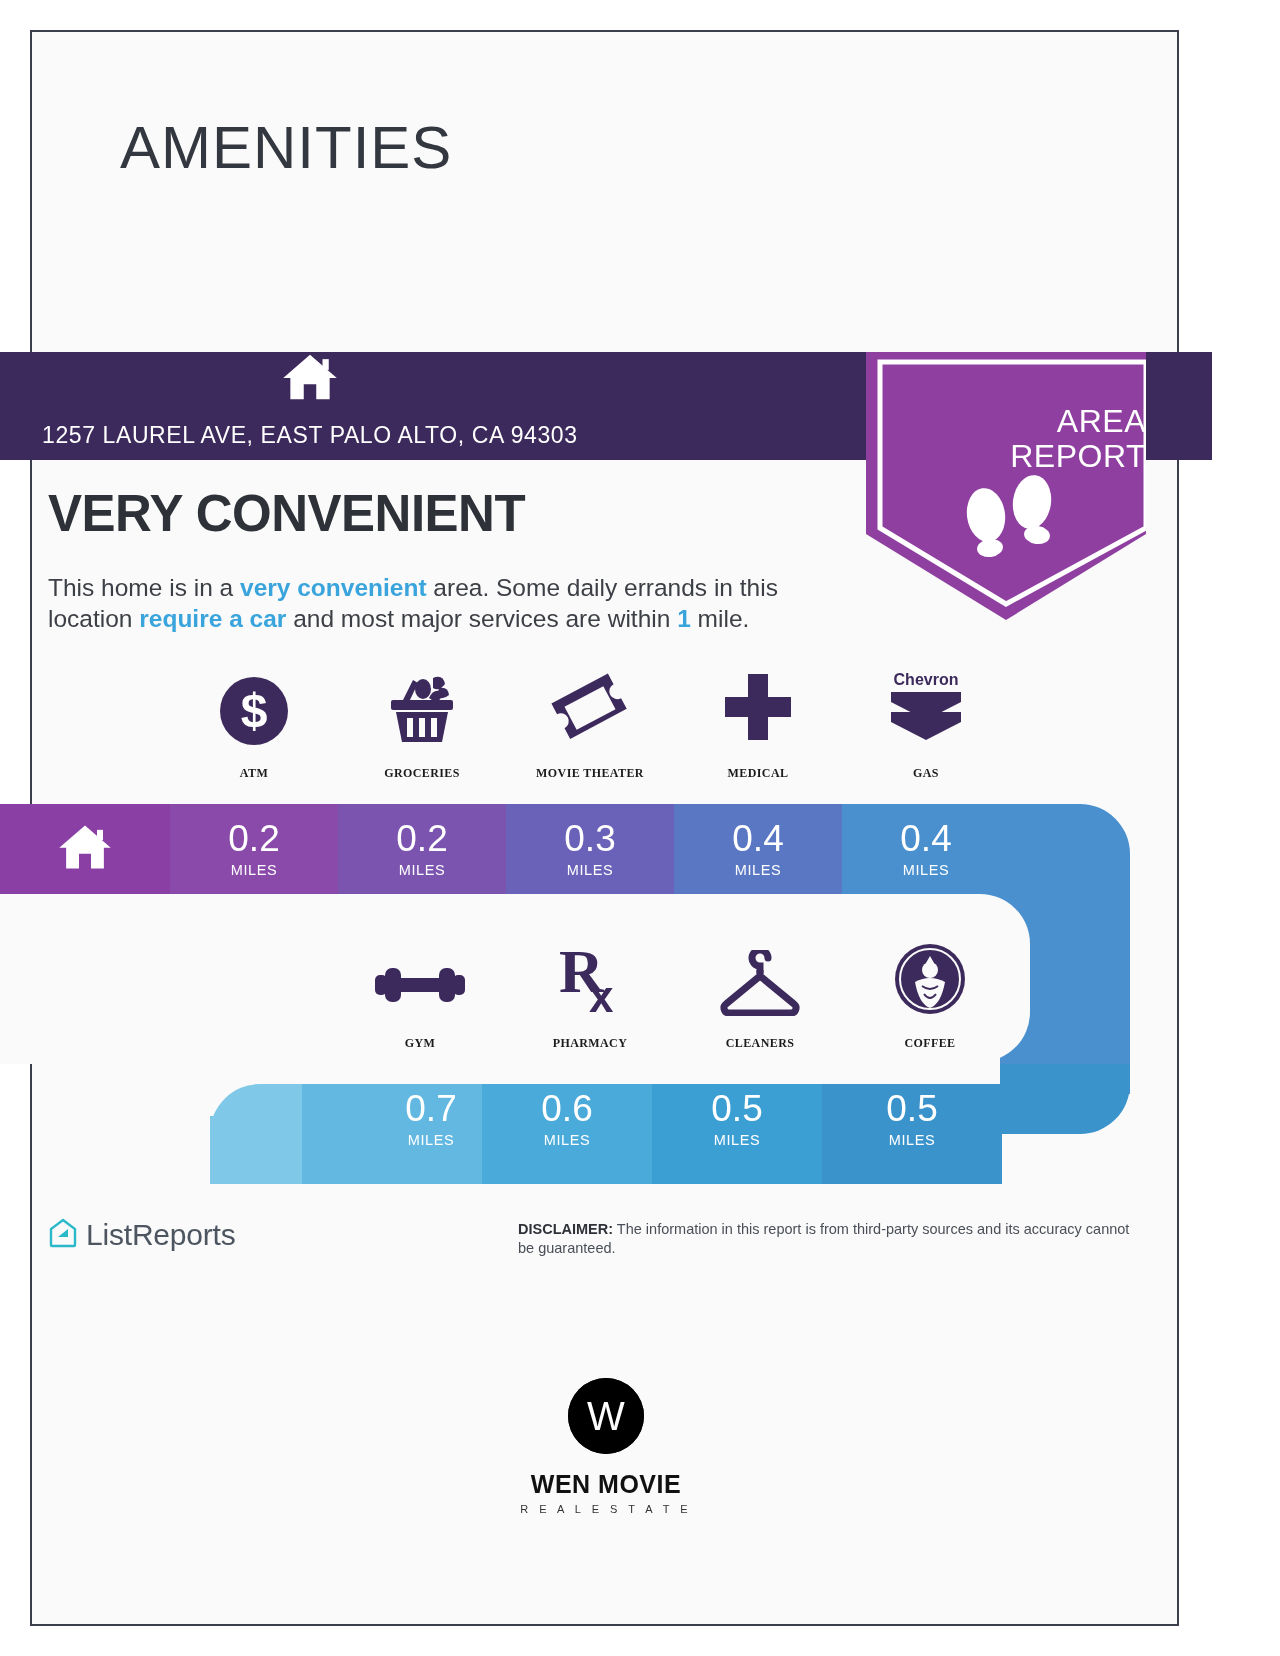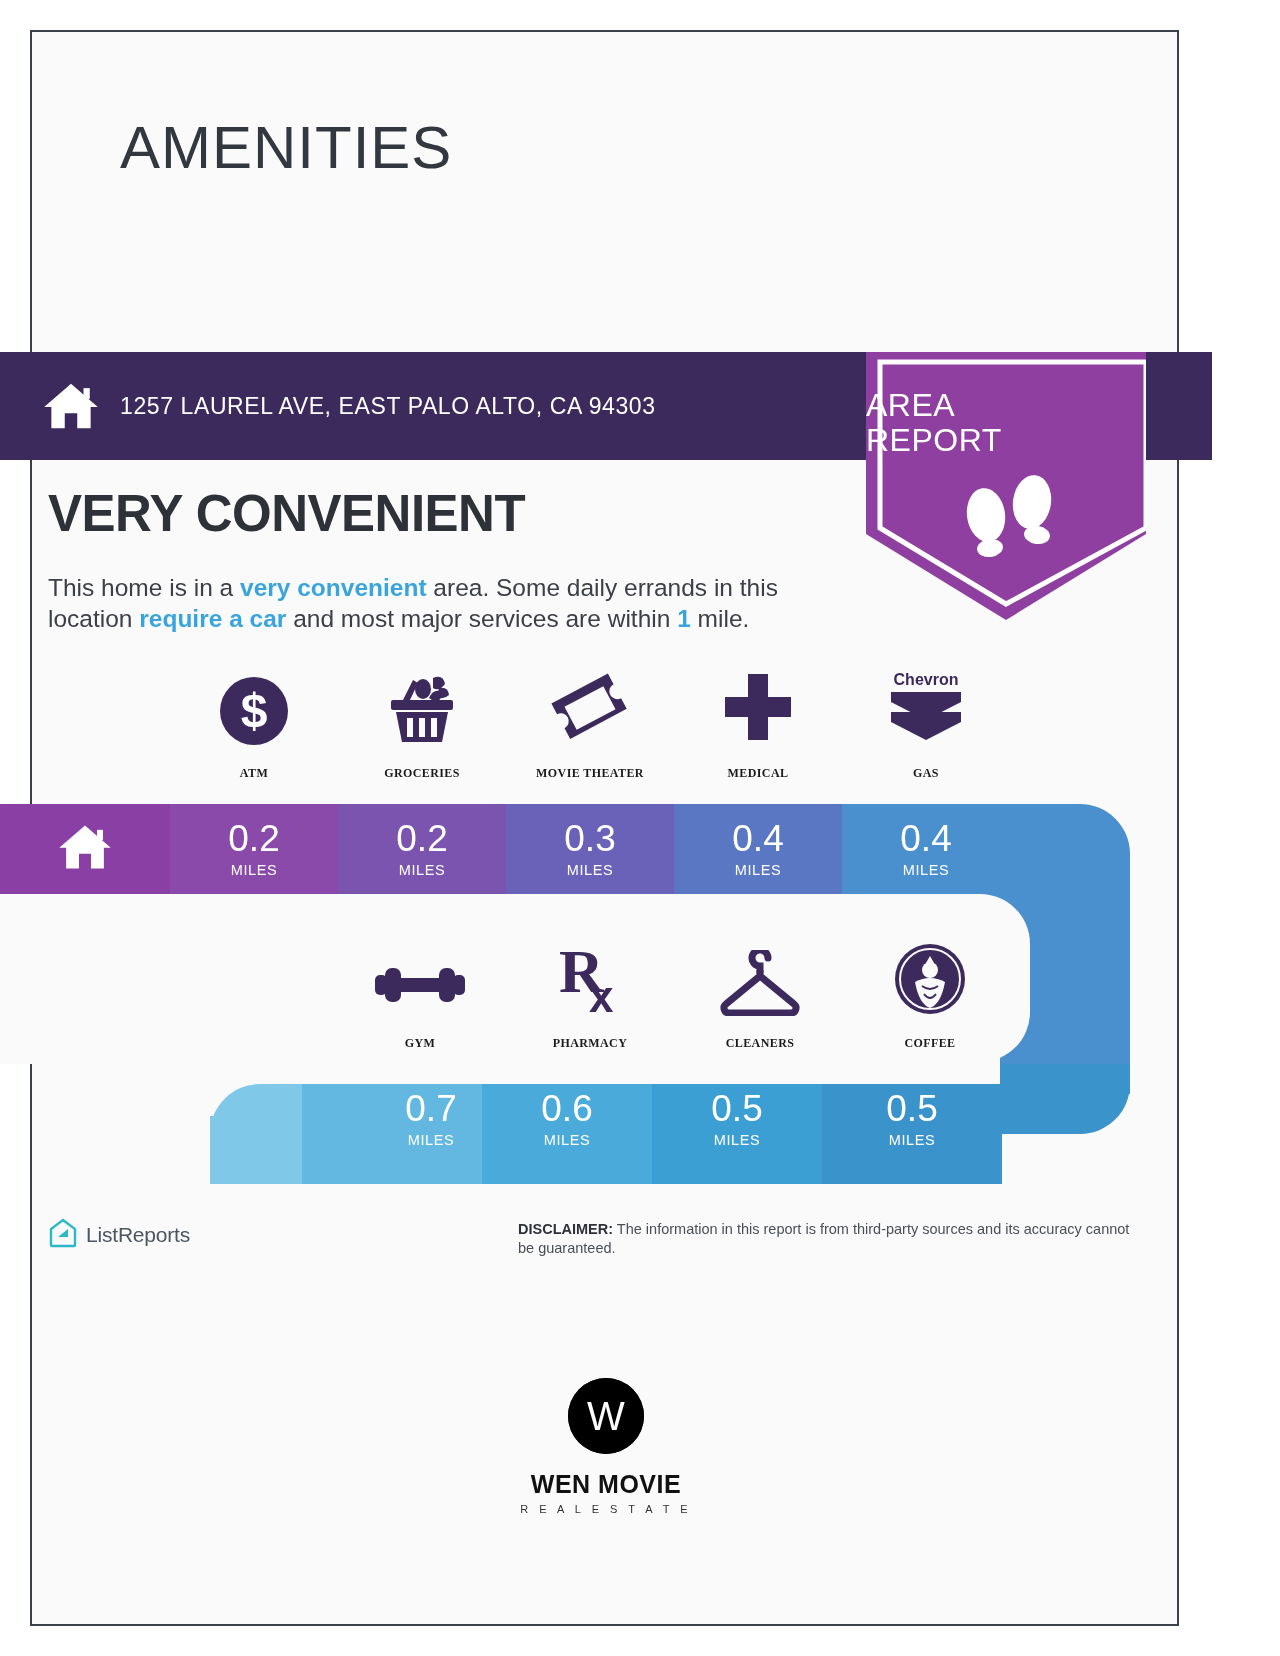--- a/index.html
+++ b/index.html
@@ -6,49 +6,49 @@
   body{width:1280px;height:1656px;font-family:"Liberation Sans",sans-serif;-webkit-font-smoothing:antialiased;}
 
   .page{position:relative;width:1280px;height:1656px;background:#ffffff;overflow:hidden;}
   .sheet{position:absolute;left:30px;top:30px;width:1149px;height:1596px;border:2px solid #3a3f4b;background:#fafafa;box-sizing:border-box;}
 
   
   .title{position:absolute;left:120px;top:118px;font-size:60px;letter-spacing:1px;color:#33373f;font-weight:300;line-height:1;}
 
   
   .addr-band{position:absolute;left:0;top:352px;width:1212px;height:108px;background:#3d2a5c;}
-  .addr-inner{position:absolute;left:42px;top:0;height:108px;display:flex;align-items:center;gap:20px;}
+  .addr-inner{position:absolute;left:42px;top:0;height:108px;display:flex;align-items:center;gap:20px;flex-direction:column;}
   .addr-text{color:#ffffff;font-size:23px;letter-spacing:.6px;}
   .home-ico{width:58px;height:50px;display:block;}
 
   
   .badge{position:absolute;left:866px;top:352px;width:280px;height:268px;}
   .badge svg{display:block;}
-  .badge-txt{position:absolute;left:0;top:36px;width:280px;text-align:left;color:#fff;font-size:32px;line-height:35px;letter-spacing:.5px;}
+  .badge-txt{position:absolute;left:0;top:52px;width:280px;text-align:right;color:#fff;font-size:32px;line-height:35px;letter-spacing:.5px;}
 
   
   .headline{position:absolute;left:48px;top:488px;font-size:51px;font-weight:bold;color:#2e3238;letter-spacing:-.5px;line-height:1;}
   .sub{position:absolute;left:48px;top:572px;width:810px;font-size:24.5px;line-height:31px;color:#3c3f45;}
   .hl{color:#3aa5dc;font-weight:bold;}
 
   
   .iconrow{position:absolute;display:flex;}
   .icell{display:flex;flex-direction:column;align-items:center;justify-content:flex-end;}
   .icell .glyph{height:74px;display:flex;align-items:flex-end;justify-content:center;}
   .icell .lbl{margin-top:20px;font-size:12px;font-weight:bold;color:#1b1b1b;letter-spacing:.4px;white-space:nowrap;font-family:Liberation Serif, serif;}
 
   
   .barwrap{position:absolute;}
   .seg{position:absolute;top:0;height:100%;display:flex;flex-direction:column;align-items:center;justify-content:center;}
   .seg .num{color:#fff;font-size:37px;font-weight:300;line-height:1;}
   .seg .mi{color:#fff;font-size:14.5px;letter-spacing:.6px;margin-top:5px;}
 
   
   .lr{position:absolute;left:48px;top:1218px;display:flex;align-items:center;gap:8px;}
-  .lr-name{font-size:21px;color:#4d5561;letter-spacing:-.2px;}
+  .lr-name{font-size:30px;color:#4d5561;letter-spacing:-.2px;}
   .disc{position:absolute;left:518px;top:1220px;width:630px;font-size:14.5px;line-height:19px;color:#4a4f57;}
   .disc b{color:#2e3238;}
 
   .wen{position:absolute;left:0;top:1378px;width:1212px;text-align:center;}
   .wen-circle{width:76px;height:76px;border-radius:50%;background:#000;display:inline-flex;align-items:center;justify-content:center;}
   .wen-name{margin-top:12px;font-size:25px;font-weight:bold;color:#111;letter-spacing:.5px;}
   .wen-sub{margin-top:4px;font-size:11px;color:#333;letter-spacing:4px;}
 </style>
 </head>
 <body>

